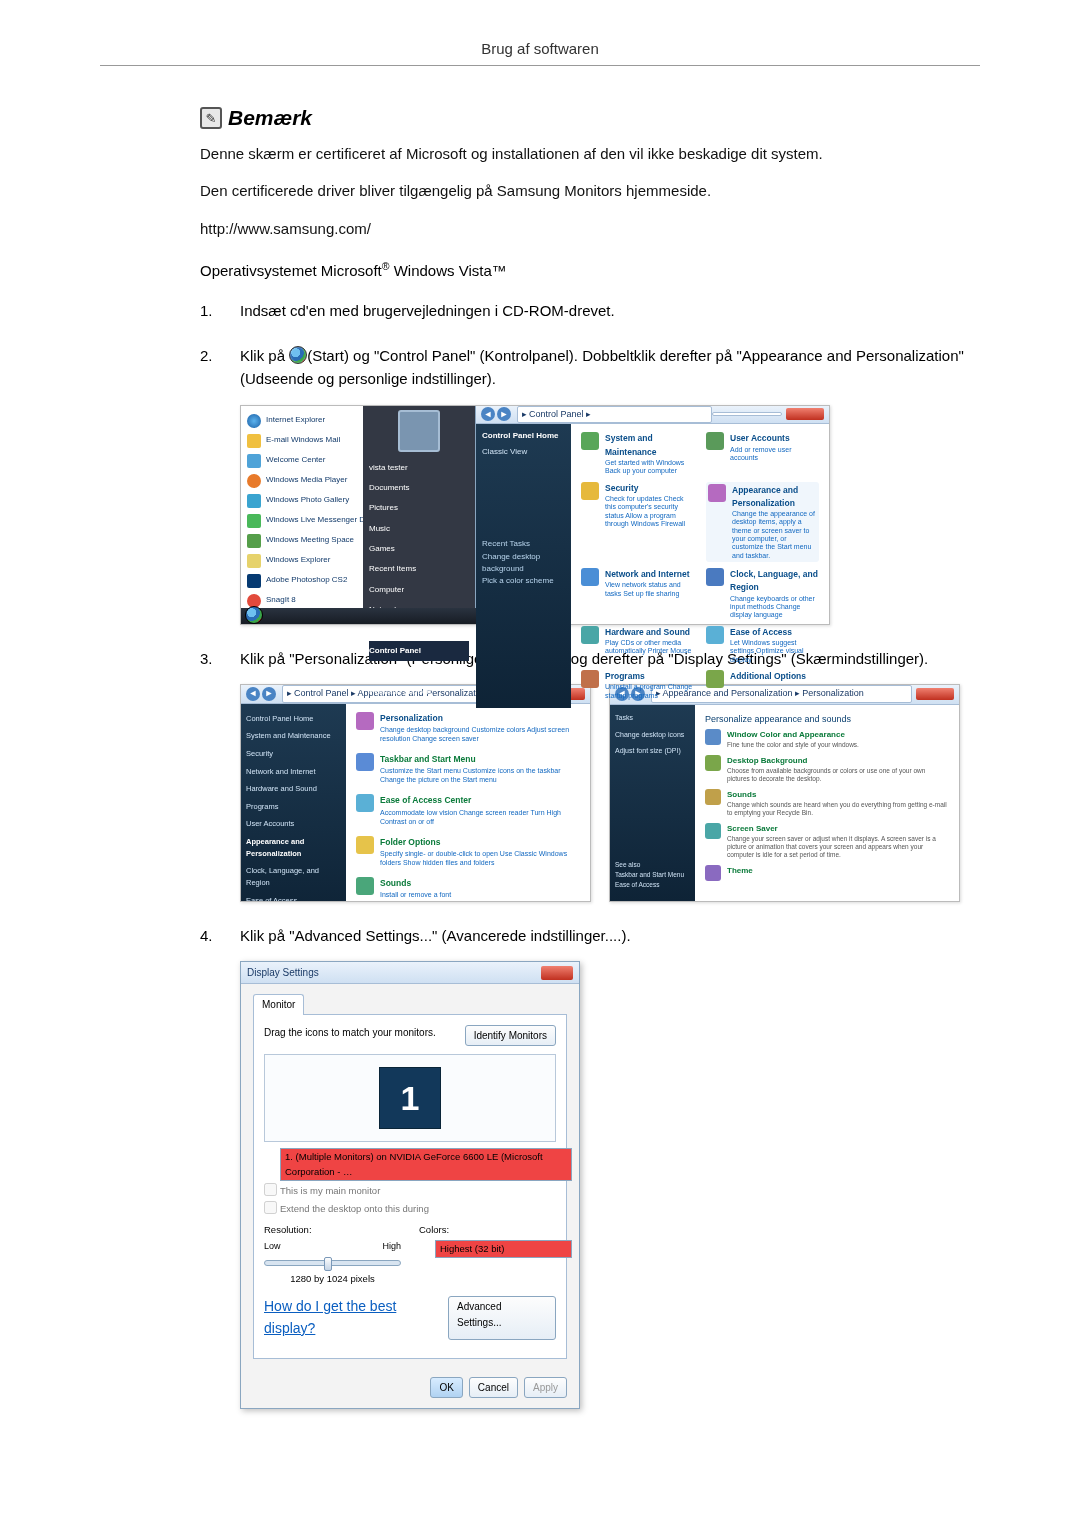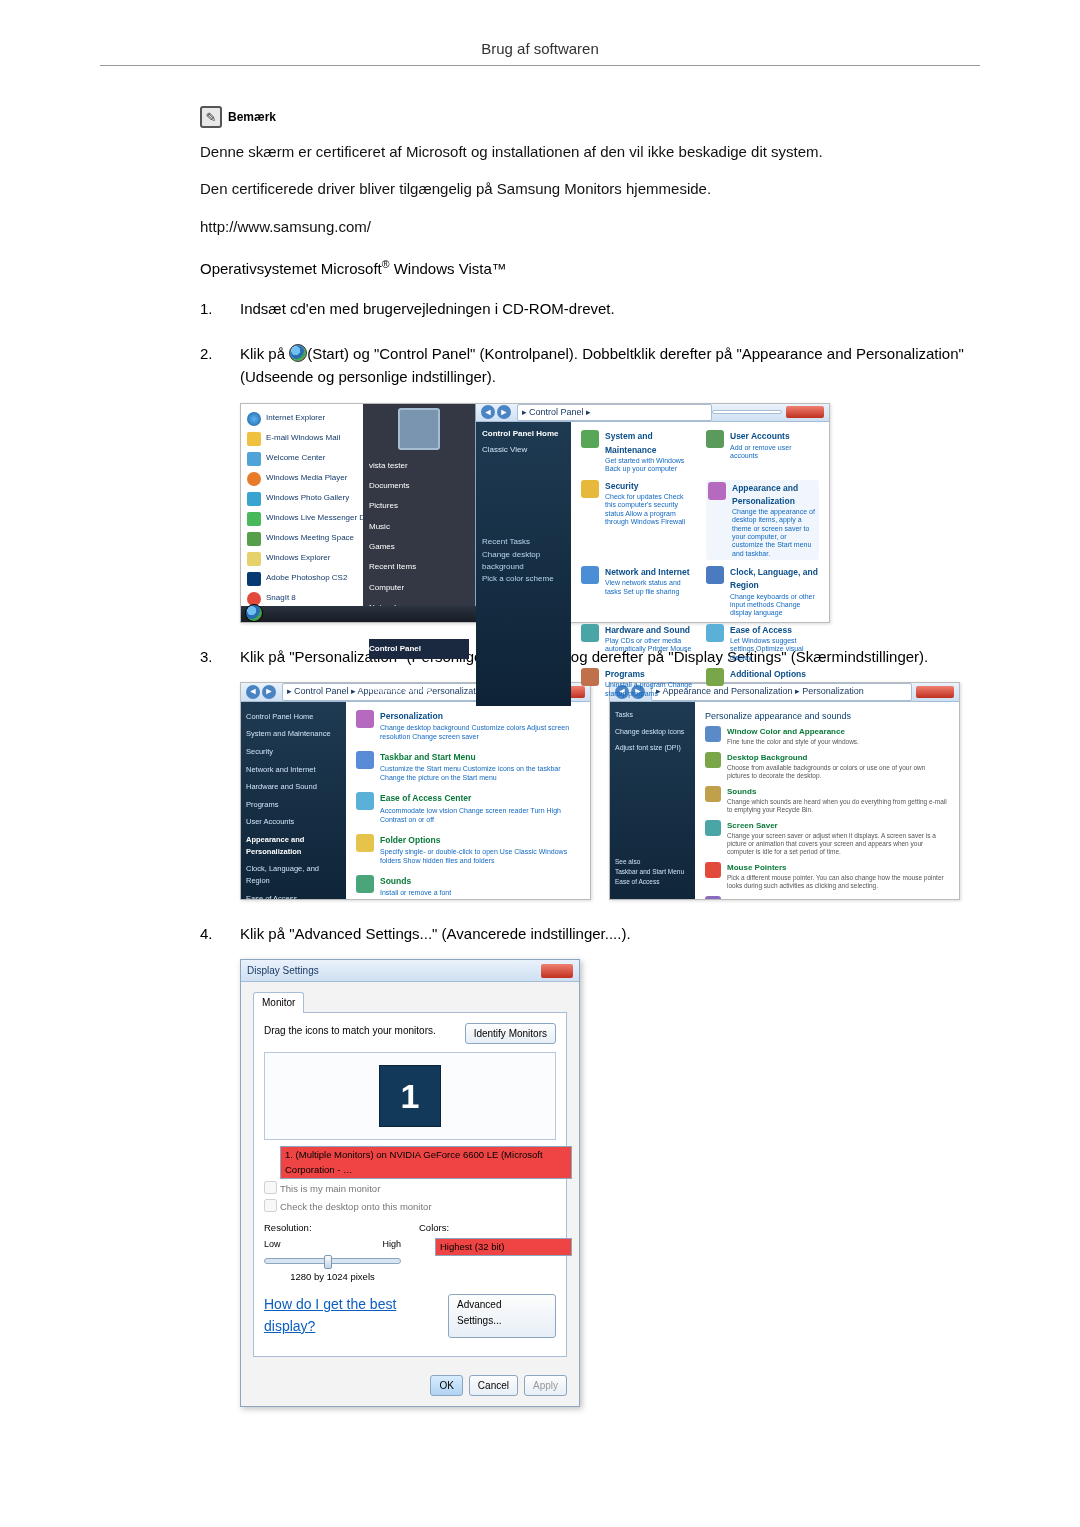--- a/index.html
+++ b/index.html
@@ -43,21 +43,22 @@
       border-radius: 3px;
       background: #e8e8e8;
       display: flex;
       align-items: center;
       justify-content: center;
       font-size: 13px;
       color: #333;
     }
     .note-label {
       font-weight: bold;
-      font-size: 12px;
+      font-size: 21px;
+      font-style: italic;
     }
     .note-text {
       font-size: 15px;
       line-height: 1.55;
       margin-bottom: 14px;
       color: #111;
     }
     .section-heading {
       font-size: 19px;
       font-weight: bold;
@@ -678,27 +679,20 @@
                         <div class="is">Change which sounds are heard when you do everything from getting e-mail to emptying your Recycle Bin.</div>
                       </div>
                     </div>
                   <div class="item ss">
                       <span class="iico"></span>
                       <div>
                         <div class="it">Screen Saver</div>
                         <div class="is">Change your screen saver or adjust when it displays. A screen saver is a picture or animation that covers your screen and appears when your computer is idle for a set period of time.</div>
                       </div>
                     </div>
-                  <div class="item mp">
-                      <span class="iico"></span>
-                      <div>
-                        <div class="it">Mouse Pointers</div>
-                        <div class="is">Pick a different mouse pointer. You can also change how the mouse pointer looks during such activities as clicking and selecting.</div>
-                      </div>
-                    </div>
                   <div class="item thm">
                       <span class="iico"></span>
                       <div>
                         <div class="it">Theme</div>
                       </div>
                     </div>
 
                 </div>
               </div>
             </div>
@@ -721,21 +715,21 @@
               <div class="ds-panel">
                 <div class="ds-row">
                   <span>Drag the icons to match your monitors.</span>
                   <span class="ds-btn">Identify Monitors</span>
                 </div>
                 <div class="ds-monrect">
                   <div class="ds-mon1">1</div>
                 </div>
                 <div class="ds-select">1. (Multiple Monitors) on NVIDIA GeForce 6600 LE (Microsoft Corporation - …</div>
                 <div class="ds-check"><input type="checkbox" disabled="" style=""><span>This is my main monitor</span></div>
-                <div class="ds-check"><input type="checkbox" disabled="" style=""><span>Check the desktop onto this monitor</span></div>
+                <div class="ds-check"><input type="checkbox" disabled="" style=""><span>Extend the desktop onto this during</span></div>
                 <div class="ds-cols">
                   <div>
                     <span class="ds-lbl">Resolution:</span>
                     <div class="ds-slider-labels">
                       <span>Low</span>
                       <span>High</span>
                     </div>
                     <div class="ds-slider">
                         <span class="thumb"></span>
                       </div>

